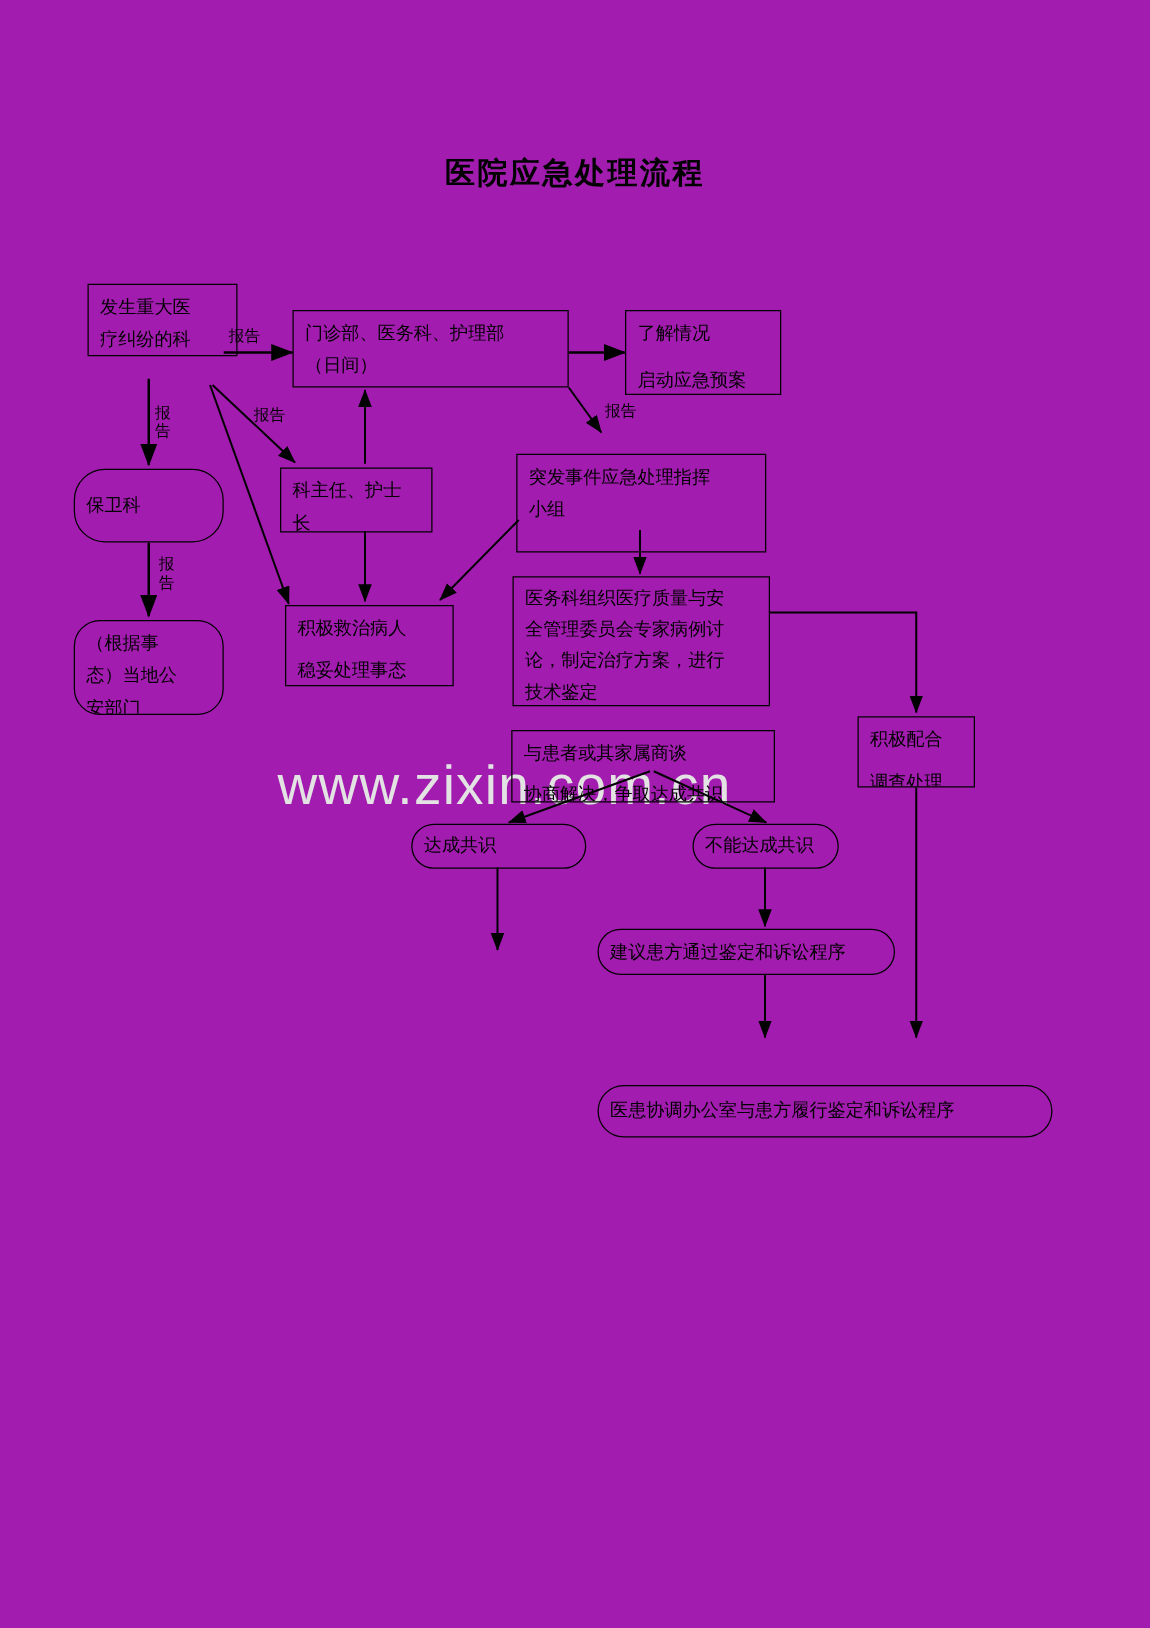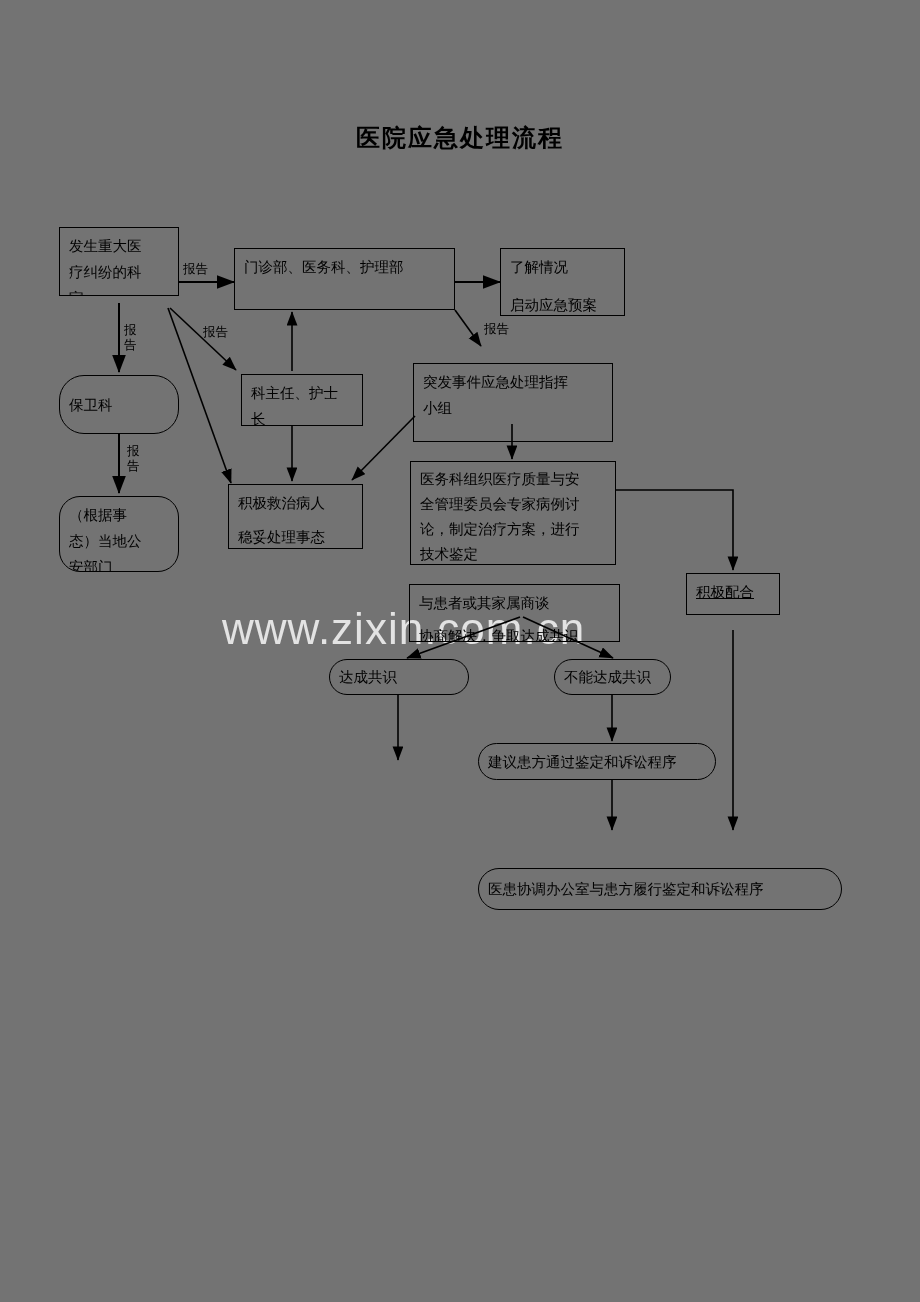--- a/index.html
+++ b/index.html
@@ -8,21 +8,21 @@
     padding: 0;
     background: #ffffff;
   }
   body {
     font-family: "DejaVu Sans", sans-serif;
   }
   #page {
     position: relative;
     width: 920px;
     height: 1302px;
-    background: #737373;
+    background: #a21caf;
     overflow: hidden;
   }
   #flow-title {
     position: absolute;
     left: 0;
     top: 122px;
     width: 920px;
     text-align: center;
     font-family: "DejaVu Serif", serif;
     font-size: 24px;
@@ -146,46 +146,47 @@
   <div class="edge-label" style="left:183px; top:262px;">报告</div>
 
   <div class="edge-label stack" style="left:124px; top:322px;">报告</div>
 
   <div class="edge-label" style="left:203px; top:325px;">报告</div>
 
   <div class="edge-label stack" style="left:127px; top:443px;">报告</div>
 
   <div class="edge-label" style="left:484px; top:322px;">报告</div>
 
-  <div class="node left" style="left:59px; top:227px; width:120px; height:69px;">
+  <div class="node left" style="left:70px; top:227px; width:120px; height:58px;">
     <span class="ln">发生重大医</span>
     <span class="ln">疗纠纷的科</span>
     <span class="ln">室</span>
   </div>
 
   <div class="node left" style="left:234px; top:248px; width:221px; height:62px;">
     <span class="ln">门诊部、医务科、护理部</span>
+    <span class="ln">（日间）</span>
   </div>
 
   <div class="node center" style="left:500px; top:248px; width:125px; height:68px;">
     <span class="ln">了解情况</span>
     <span class="ln" style="margin-top:12px;">启动应急预案</span>
   </div>
 
   <div class="node left vcenter" style="left:59px; top:375px; width:120px; height:59px;">
     <span class="ln">保卫科</span>
   </div>
 
   <div class="node left" style="left:59px; top:496px; width:120px; height:76px;border-radius:21px;">
     <span class="ln">（根据事</span>
     <span class="ln">态）当地公</span>
     <span class="ln">安部门</span>
   </div>
 
-  <div class="node left" style="left:241px; top:374px; width:122px; height:52px;">
+  <div class="node left" style="left:224px; top:374px; width:122px; height:52px;">
     <span class="ln">科主任、护士</span>
     <span class="ln">长</span>
   </div>
 
   <div class="node center" style="left:228px; top:484px; width:135px; height:65px;">
     <span class="ln">积极救治病人</span>
     <span class="ln" style="margin-top:8px;">稳妥处理事态</span>
   </div>
 
   <div class="node left" style="left:413px; top:363px; width:200px; height:79px;">
@@ -193,21 +194,21 @@
     <span class="ln">小组</span>
   </div>
 
   <div class="node left" style="left:410px; top:461px; width:206px; height:104px; line-height:25px;">
     <span class="ln">医务科组织医疗质量与安</span>
     <span class="ln">全管理委员会专家病例讨</span>
     <span class="ln">论，制定治疗方案，进行</span>
     <span class="ln">技术鉴定</span>
   </div>
 
-  <div class="node center" style="left:686px; top:573px; width:94px; height:42px;text-decoration:underline;">
+  <div class="node center" style="left:686px; top:573px; width:94px; height:57px;">
     <span class="ln">积极配合</span>
     <span class="ln" style="margin-top:8px;">调查处理</span>
   </div>
 
   <div class="node center vcenter" style="left:329px; top:659px; width:140px; height:36px;">
     <span class="ln">达成共识</span>
   </div>
 
   <div class="node center" style="left:409px; top:584px; width:211px; height:58px;">
     <span class="ln">与患者或其家属商谈</span>

